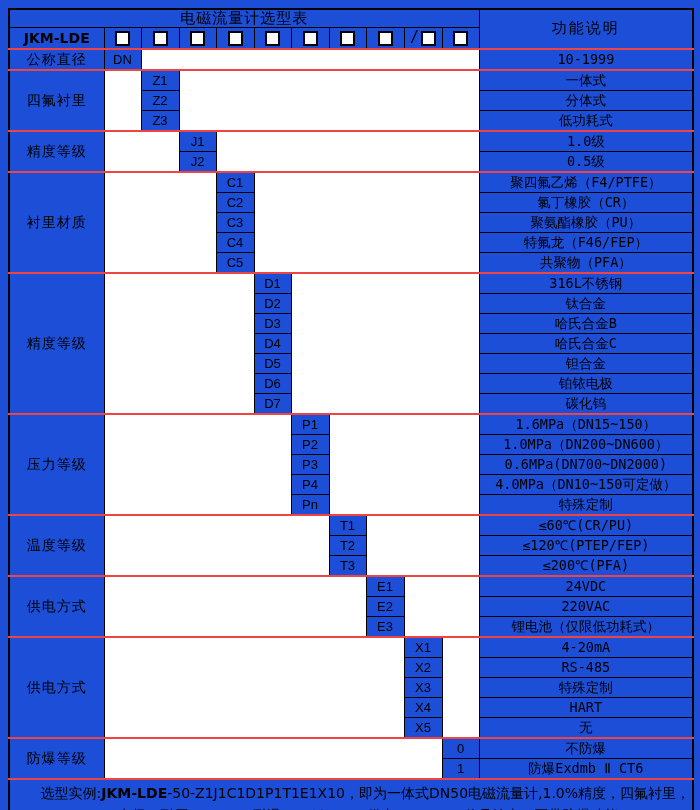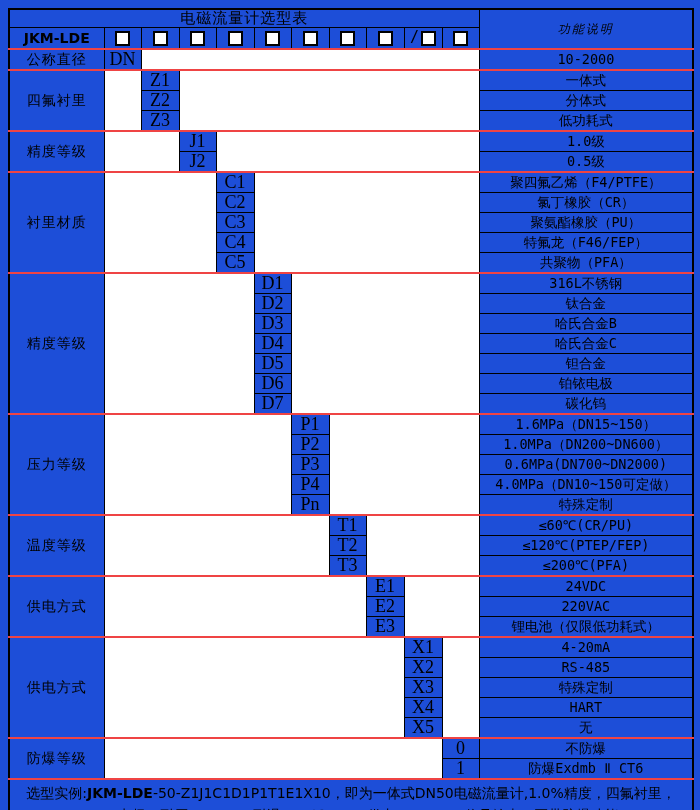--- a/index.html
+++ b/index.html
@@ -5,34 +5,34 @@
   html,body{margin:0;padding:0;background:#ffffff;}
   .page{position:relative;width:700px;height:810px;background:#1d4ed8;
         font-family:"DejaVu Sans",sans-serif;color:#000;}
   table.spec{position:absolute;left:8px;top:8px;width:684px;
         border-collapse:collapse;table-layout:fixed;border:2px solid #000;}
   td{border:1px solid #000;padding:0;height:19px;text-align:center;
      vertical-align:middle;font-size:13.5px;line-height:1.05;
      overflow:hidden;white-space:nowrap;}
   td.bt{border-top:2px solid #ef4444;}
   td.title-cell{height:17px;font-size:15px;letter-spacing:1px;}
-  td.fn-header{font-size:12px;letter-spacing:2px;font-style:italic;}
+  td.fn-header{font-size:15px;letter-spacing:2px;}
   td.model-cell{height:20px;font-weight:bold;font-size:14px;
      font-family:"DejaVu Sans",sans-serif;}
   td.lbl{font-size:14px;letter-spacing:1px;}
-  td.code{font-family:Liberation Serif, serif;font-size:18px;}
+  td.code{font-family:Liberation Sans, sans-serif;font-size:13px;}
   td.desc{font-family:"DejaVu Sans Mono","Liberation Mono",monospace;font-size:13.5px;}
   td.blank{background:#ffffff;}
   .cbx{display:inline-block;width:11px;height:11px;border:2px solid #000;
        vertical-align:middle;background:#fff;}
   .slash{font-size:15px;margin-right:2px;vertical-align:middle;
        font-family:"DejaVu Sans Mono",monospace;}
   td.footer-example{height:46px;white-space:normal;text-align:left;
        font-size:14px;line-height:1.55;padding:2px 2px;}
-  td.footer-example .line1{text-align:center;white-space:nowrap;}
+  td.footer-example .line1{text-align:right;white-space:nowrap;}
   td.footer-example .line2{text-align:center;white-space:nowrap;}
   td.footer-example .model{font-weight:bold;font-family:"DejaVu Sans",sans-serif;}
 </style>
 </head>
 <body>
 
 <div class="page">
 <table class="spec">
   <colgroup>
     <col style="width:95px">
@@ -66,21 +66,21 @@
     <td><span class="cbx"></span></td>
     <td><span class="cbx"></span></td>
     <td><span class="slash">/</span><span class="cbx"></span></td>
     <td><span class="cbx"></span></td>
   </tr>
 
   <tr>
     <td class="lbl bt">公称直径</td>
     <td class="code bt">DN</td>
     <td class="blank bt" colspan="9"></td>
-    <td class="desc bt">10-2000</td>
+    <td class="desc bt">10-1999</td>
   </tr>
 
   <tr>
     <td class="lbl bt" rowspan="3">四氟衬里</td>
     <td class="blank bt" rowspan="3"></td>
     <td class="code bt">Z1</td>
     <td class="blank bt" colspan="8" rowspan="3"></td>
     <td class="desc bt">一体式</td>
   </tr>
   <tr>

